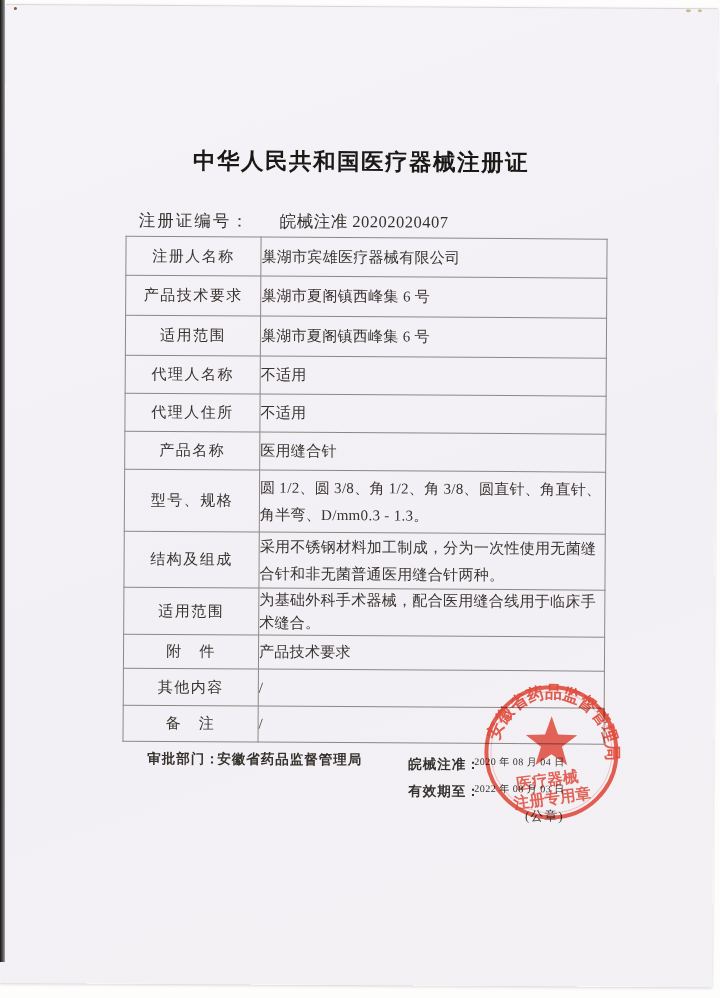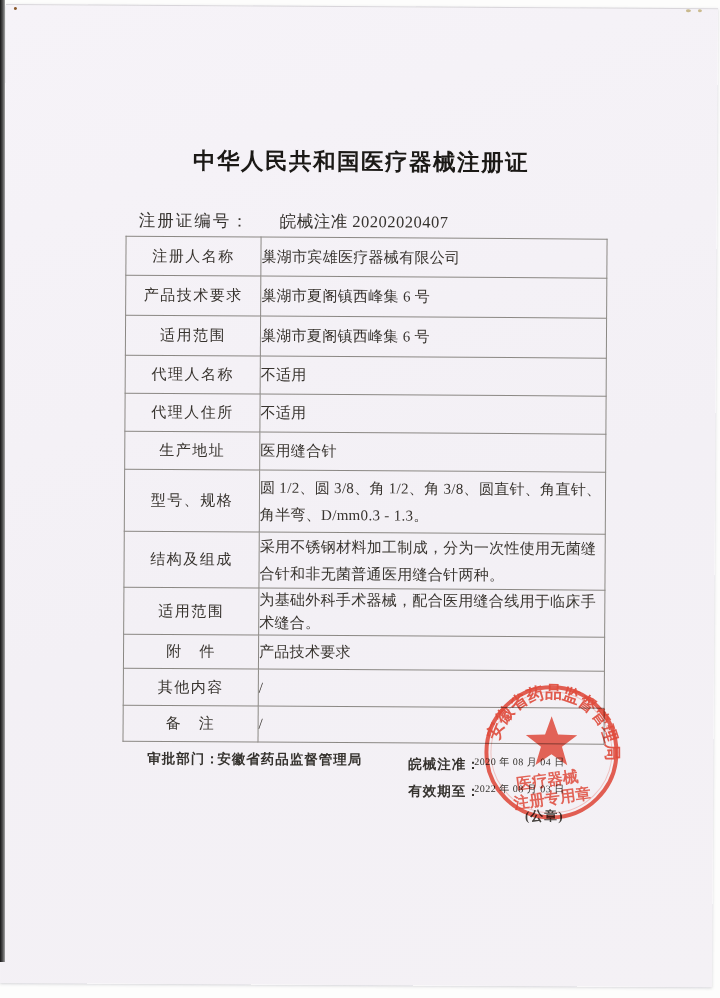--- a/index.html
+++ b/index.html
@@ -39,21 +39,21 @@
   table.cert td{
     border:1px solid #8b8884;color:#38342f;font-size:15px;
     vertical-align:middle;padding:0;
   }
   td.lbl{width:134px;text-align:center;letter-spacing:1.5px;}
   td.val{padding-left:13px;padding-right:8px;letter-spacing:0.3px;}
   .lh-tall td.val{line-height:27px;}
   .lh-mid td.val{line-height:23px;}
   .footer-item{position:absolute;font-size:13.5px;color:#35322e;font-weight:bold;letter-spacing:1px;}
   .footer-val{font-weight:normal;font-size:10px;letter-spacing:0.5px;}
-  .gongzhang{position:absolute;left:524px;top:799px;font-size:13px;color:#46433f;letter-spacing:1px;font-weight:bold;z-index:1;}
+  .gongzhang{position:absolute;left:524px;top:799px;font-size:13px;color:#46433f;letter-spacing:1px;font-weight:normal;z-index:1;}
   .seal{
     position:absolute;left:470px;top:664px;width:160px;height:160px;
     mix-blend-mode:multiply;opacity:.93;z-index:2;
   }
 </style>
 </head>
 <body>
 
 <div class="scan-edge-left"></div>
 
@@ -85,21 +85,21 @@
       </tr>
       <tr style="height:38px;">
         <td class="lbl">代理人名称</td>
         <td class="val">不适用</td>
       </tr>
       <tr style="height:38px;">
         <td class="lbl">代理人住所</td>
         <td class="val">不适用</td>
       </tr>
       <tr style="height:38px;">
-        <td class="lbl">生产地址</td>
+        <td class="lbl">产品名称</td>
         <td class="val">医用缝合针</td>
       </tr>
       <tr style="height:62px;" class="lh-tall">
         <td class="lbl">型号、规格</td>
         <td class="val">圆 1/2、圆 3/8、角 1/2、角 3/8、圆直针、角直针、角半弯、D/mm0.3 - 1.3。</td>
       </tr>
       <tr style="height:56px;" class="lh-tall">
         <td class="lbl">结构及组成</td>
         <td class="val">采用不锈钢材料加工制成，分为一次性使用无菌缝合针和非无菌普通医用缝合针两种。</td>
       </tr>

